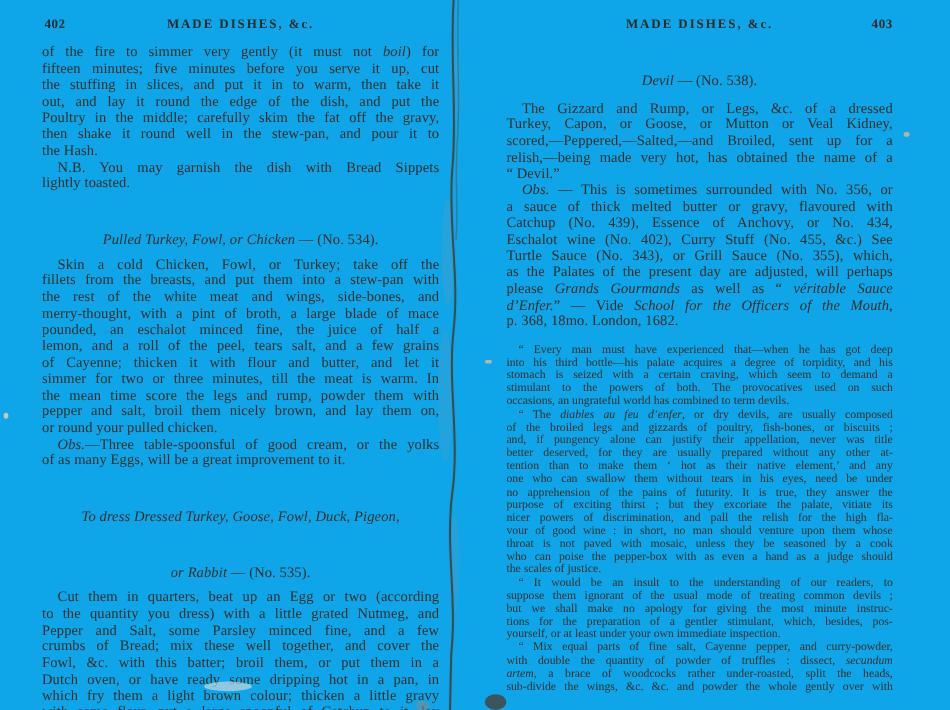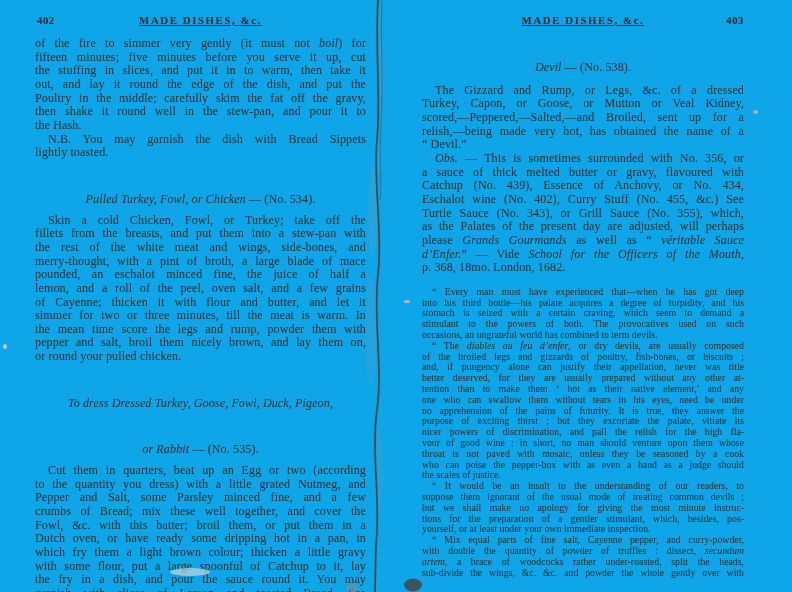--- a/index.html
+++ b/index.html
@@ -11,21 +11,21 @@
   }
   .page{position:absolute;top:0;height:592px;box-sizing:border-box;}
   .page.left{left:0;width:396px;padding:14px 30px 0 35px;}
   .page.right{left:396px;width:396px;padding:14px 48px 0 26px;}
 
   .page-header{
     position:relative;height:14px;margin-bottom:9px;
     font-size:10.8px;font-weight:bold;letter-spacing:1.6px;
     color:#2e2a25;
   }
-  .running-title{position:absolute;left:0;right:0;text-align:center;text-decoration:underline;}
+  .running-title{position:absolute;left:0;right:0;text-align:center;}
   .pagenum{letter-spacing:0.5px;}
   .pagenum.num-left{position:absolute;left:2px;}
   .pagenum.num-right{position:absolute;right:0;}
 
   .page-body{font-size:12.1px;line-height:13.65px;letter-spacing:0.1px;}
 
   .block{margin:0;}
   .line{
     text-align:justify;
     text-align-last:justify;
@@ -74,26 +74,30 @@
         </div>
         <div class="block heading">
           <div class="line last"><i>Pulled Turkey, Fowl, or Chicken</i><span> — (No. 534).</span></div>
         </div>
         <div class="block para indent">
           <div class="line"><span>Skin a cold Chicken, Fowl, or Turkey; take off the</span></div>
           <div class="line"><span>fillets from the breasts, and put them into a stew-pan with</span></div>
           <div class="line"><span>the rest of the white meat and wings, side-bones, and</span></div>
           <div class="line"><span>merry-thought, with a pint of broth, a large blade of mace</span></div>
           <div class="line"><span>pounded, an eschalot minced fine, the juice of half a</span></div>
-          <div class="line"><span>lemon, and a roll of the peel, oven salt, and a few grains</span></div>
+          <div class="line"><span>lemon, and a roll of the peel, tears salt, and a few grains</span></div>
           <div class="line"><span>of Cayenne; thicken it with flour and butter, and let it</span></div>
           <div class="line"><span>simmer for two or three minutes, till the meat is warm.  In</span></div>
           <div class="line"><span>the mean time score the legs and rump, powder them with</span></div>
           <div class="line"><span>pepper and salt, broil them nicely brown, and lay them on,</span></div>
           <div class="line last"><span>or round your pulled chicken.</span></div>
+        </div>
+        <div class="block para indent">
+          <div class="line"><i>Obs.</i><span>—Three table-spoonsful of good cream, or the yolks</span></div>
+          <div class="line last"><span>of as many Eggs, will be a great improvement to it.</span></div>
         </div>
         <div class="block heading">
           <div class="line"><i>To dress Dressed Turkey, Goose, Fowl, Duck, Pigeon,</i></div>
           <div class="line last"><i>or Rabbit</i><span> — (No. 535).</span></div>
         </div>
         <div class="block para indent">
           <div class="line"><span>Cut them in quarters, beat up an Egg or two (according</span></div>
           <div class="line"><span>to the quantity you dress) with a little grated Nutmeg, and</span></div>
           <div class="line"><span>Pepper and Salt, some Parsley minced fine, and a few</span></div>
           <div class="line"><span>crumbs of Bread; mix these well together, and cover the</span></div>

